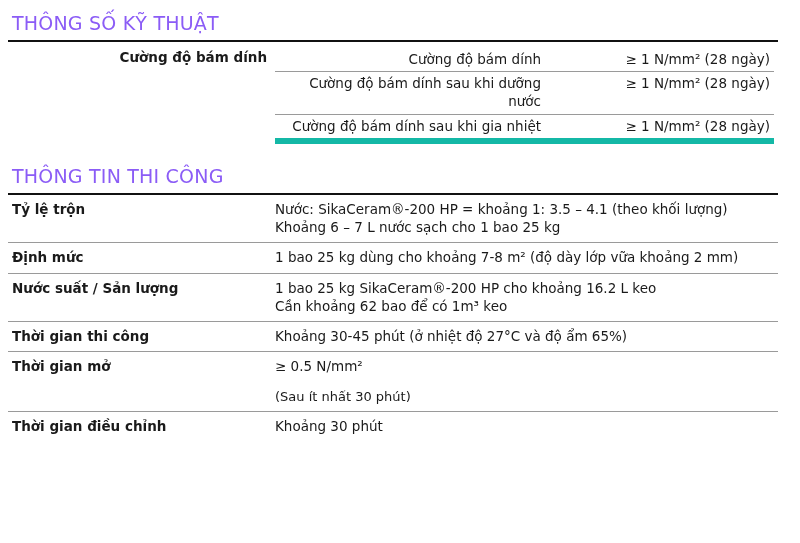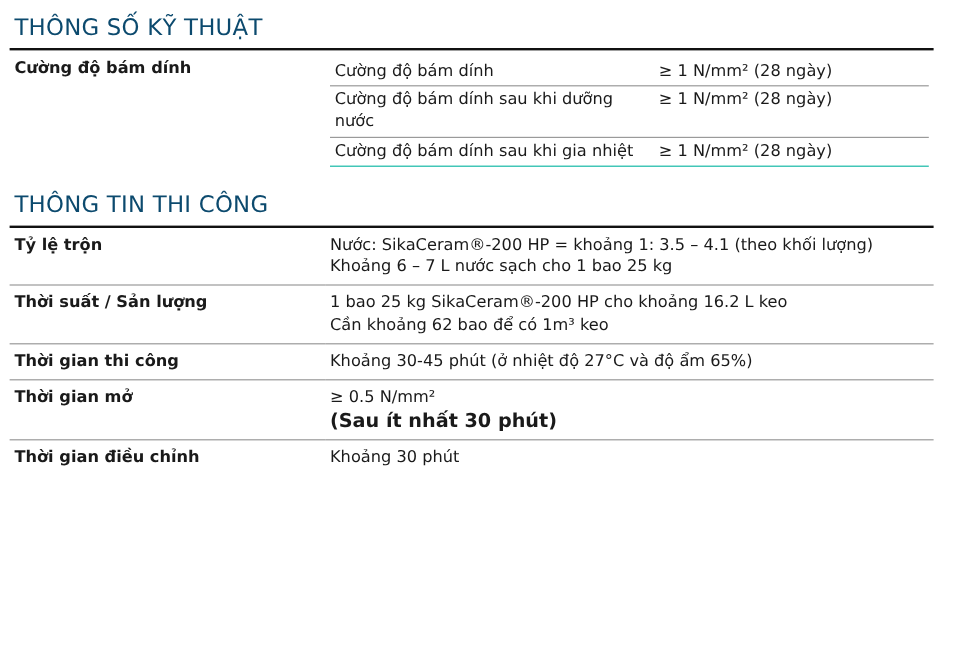--- a/index.html
+++ b/index.html
@@ -18,21 +18,21 @@
     position: relative;
     width: 800px;
     height: 543px;
     box-sizing: border-box;
     padding: 8px 22px 0 8px;
   }
   .section-title {
     font-size: 19px;
     font-weight: 400;
     letter-spacing: 0.2px;
-    color: #0c4a6e;
+    color: #8b5cf6;
     padding: 4px 0 6px 4px;
   }
   .rule-heavy {
     height: 2px;
     background: #111;
     width: 100%;
   }
   table {
     border-collapse: collapse;
     width: 100%;
@@ -46,44 +46,44 @@
   }
   .lbl {
     font-weight: bold;
     width: 255px;
     padding-left: 4px;
   }
   .val {
     font-weight: normal;
   }
   .sub {
-    font-size: 16px;
+    font-size: 13px;
     line-height: 1.2;
     display: block;
-    margin-top: 1px;
-    font-weight: bold;
+    margin-top: 14px;
   }
   
   .spec-row td {
     padding-top: 6px;
     padding-bottom: 3px;
+    text-align: right;
   }
   table.inner {
     border-collapse: collapse;
     width: 100%;
     table-layout: fixed;
   }
   table.inner td {
     font-size: 13.5px;
     padding: 2px 4px 3px 4px;
     border-bottom: 1px solid #9a9a9a;
     line-height: 1.35;
   }
   table.inner tr:last-child td {
-    border-bottom: 1px solid #14b8a6;
+    border-bottom: 6px solid #14b8a6;
   }
   .inner-left { width: 262px; }
   .inner-right { width: auto; }
   .row-sep td {
     border-top: 1px solid #9a9a9a;
   }
   .first-row td { border-top: none; }
   .spacer-md { height: 14px; }
 </style>
 </head>
@@ -131,21 +131,27 @@
     <table>
       <tbody>
           <tr class="first-row">
         <td class="lbl">Tỷ lệ trộn</td>
         <td class="val">
           <div>Nước: SikaCeram®-200 HP = khoảng 1: 3.5 – 4.1 (theo khối lượng)</div>
           <div>Khoảng 6 – 7 L nước sạch cho 1 bao 25 kg</div>
         </td>
       </tr>
       <tr class="row-sep">
-        <td class="lbl">Thời suất / Sản lượng</td>
+        <td class="lbl">Định mức</td>
+        <td class="val">
+          <div>1 bao 25 kg dùng cho khoảng 7-8 m² (độ dày lớp vữa khoảng 2 mm)</div>
+        </td>
+      </tr>
+      <tr class="row-sep">
+        <td class="lbl">Nước suất / Sản lượng</td>
         <td class="val">
           <div>1 bao 25 kg SikaCeram®-200 HP cho khoảng 16.2 L keo</div>
           <div>Cần khoảng 62 bao để có 1m³ keo</div>
         </td>
       </tr>
       <tr class="row-sep">
         <td class="lbl">Thời gian thi công</td>
         <td class="val">
           <div>Khoảng 30-45 phút (ở nhiệt độ 27°C và độ ẩm 65%)</div>
         </td>

